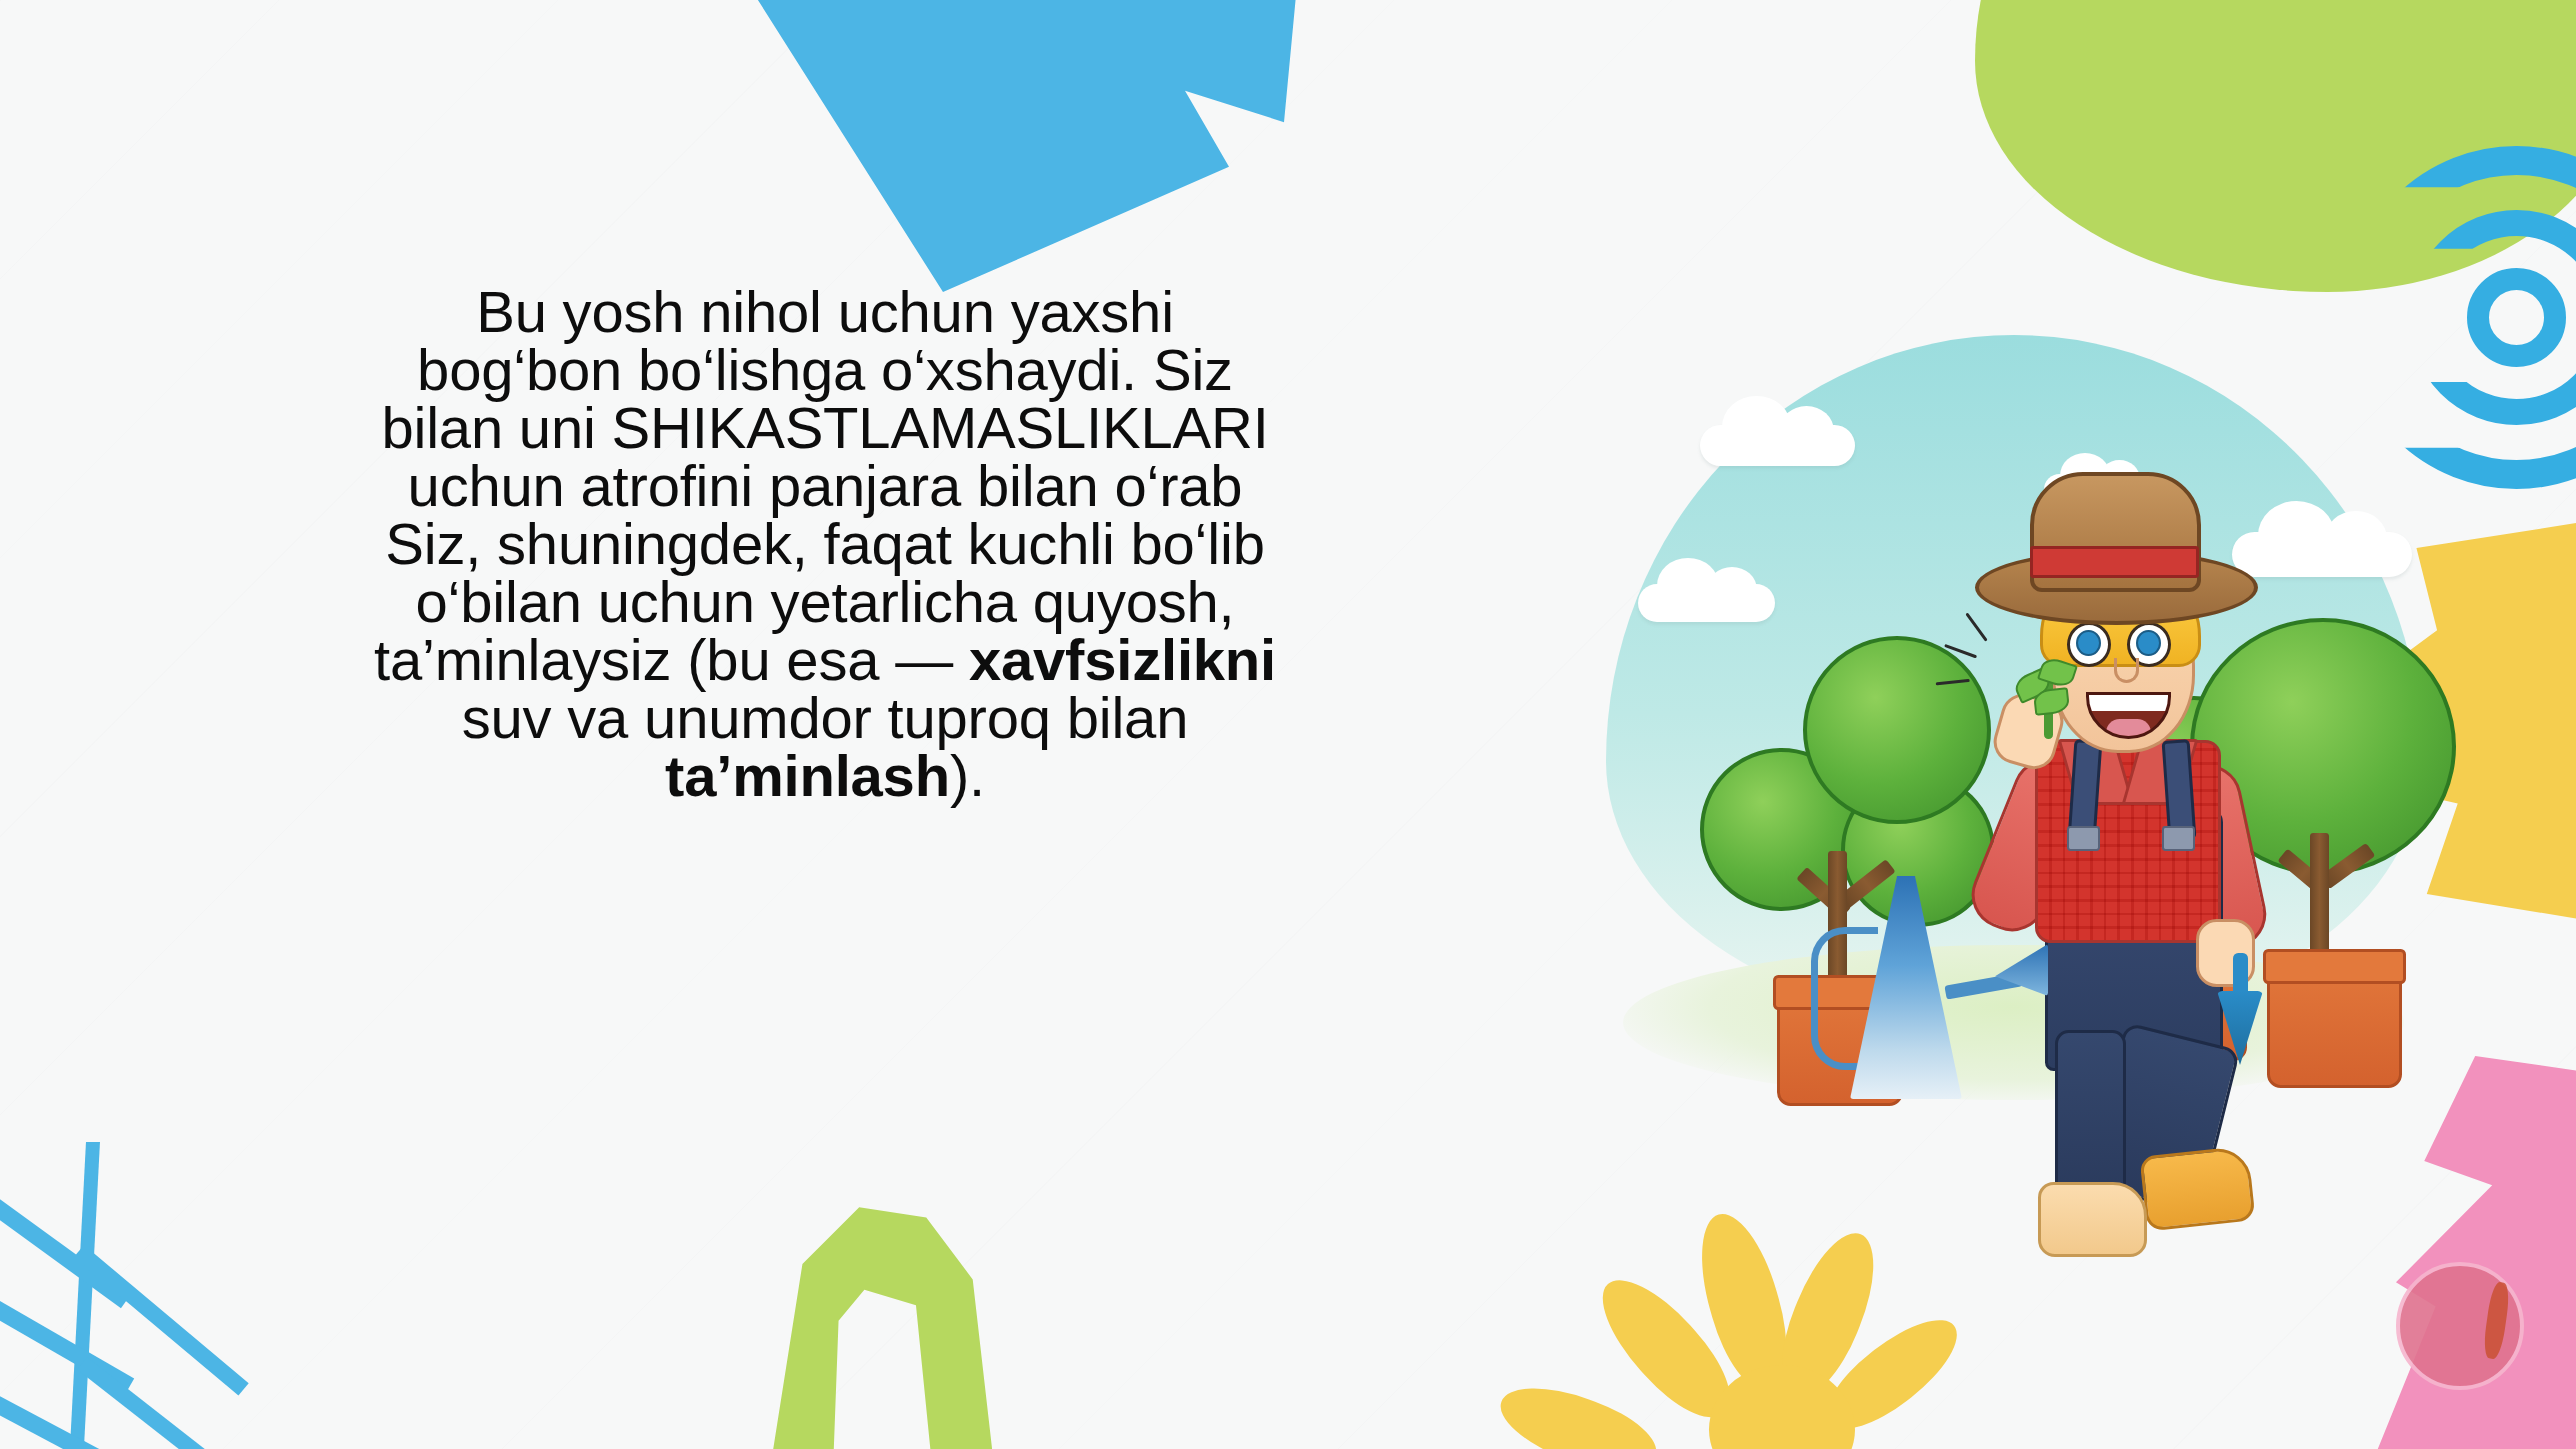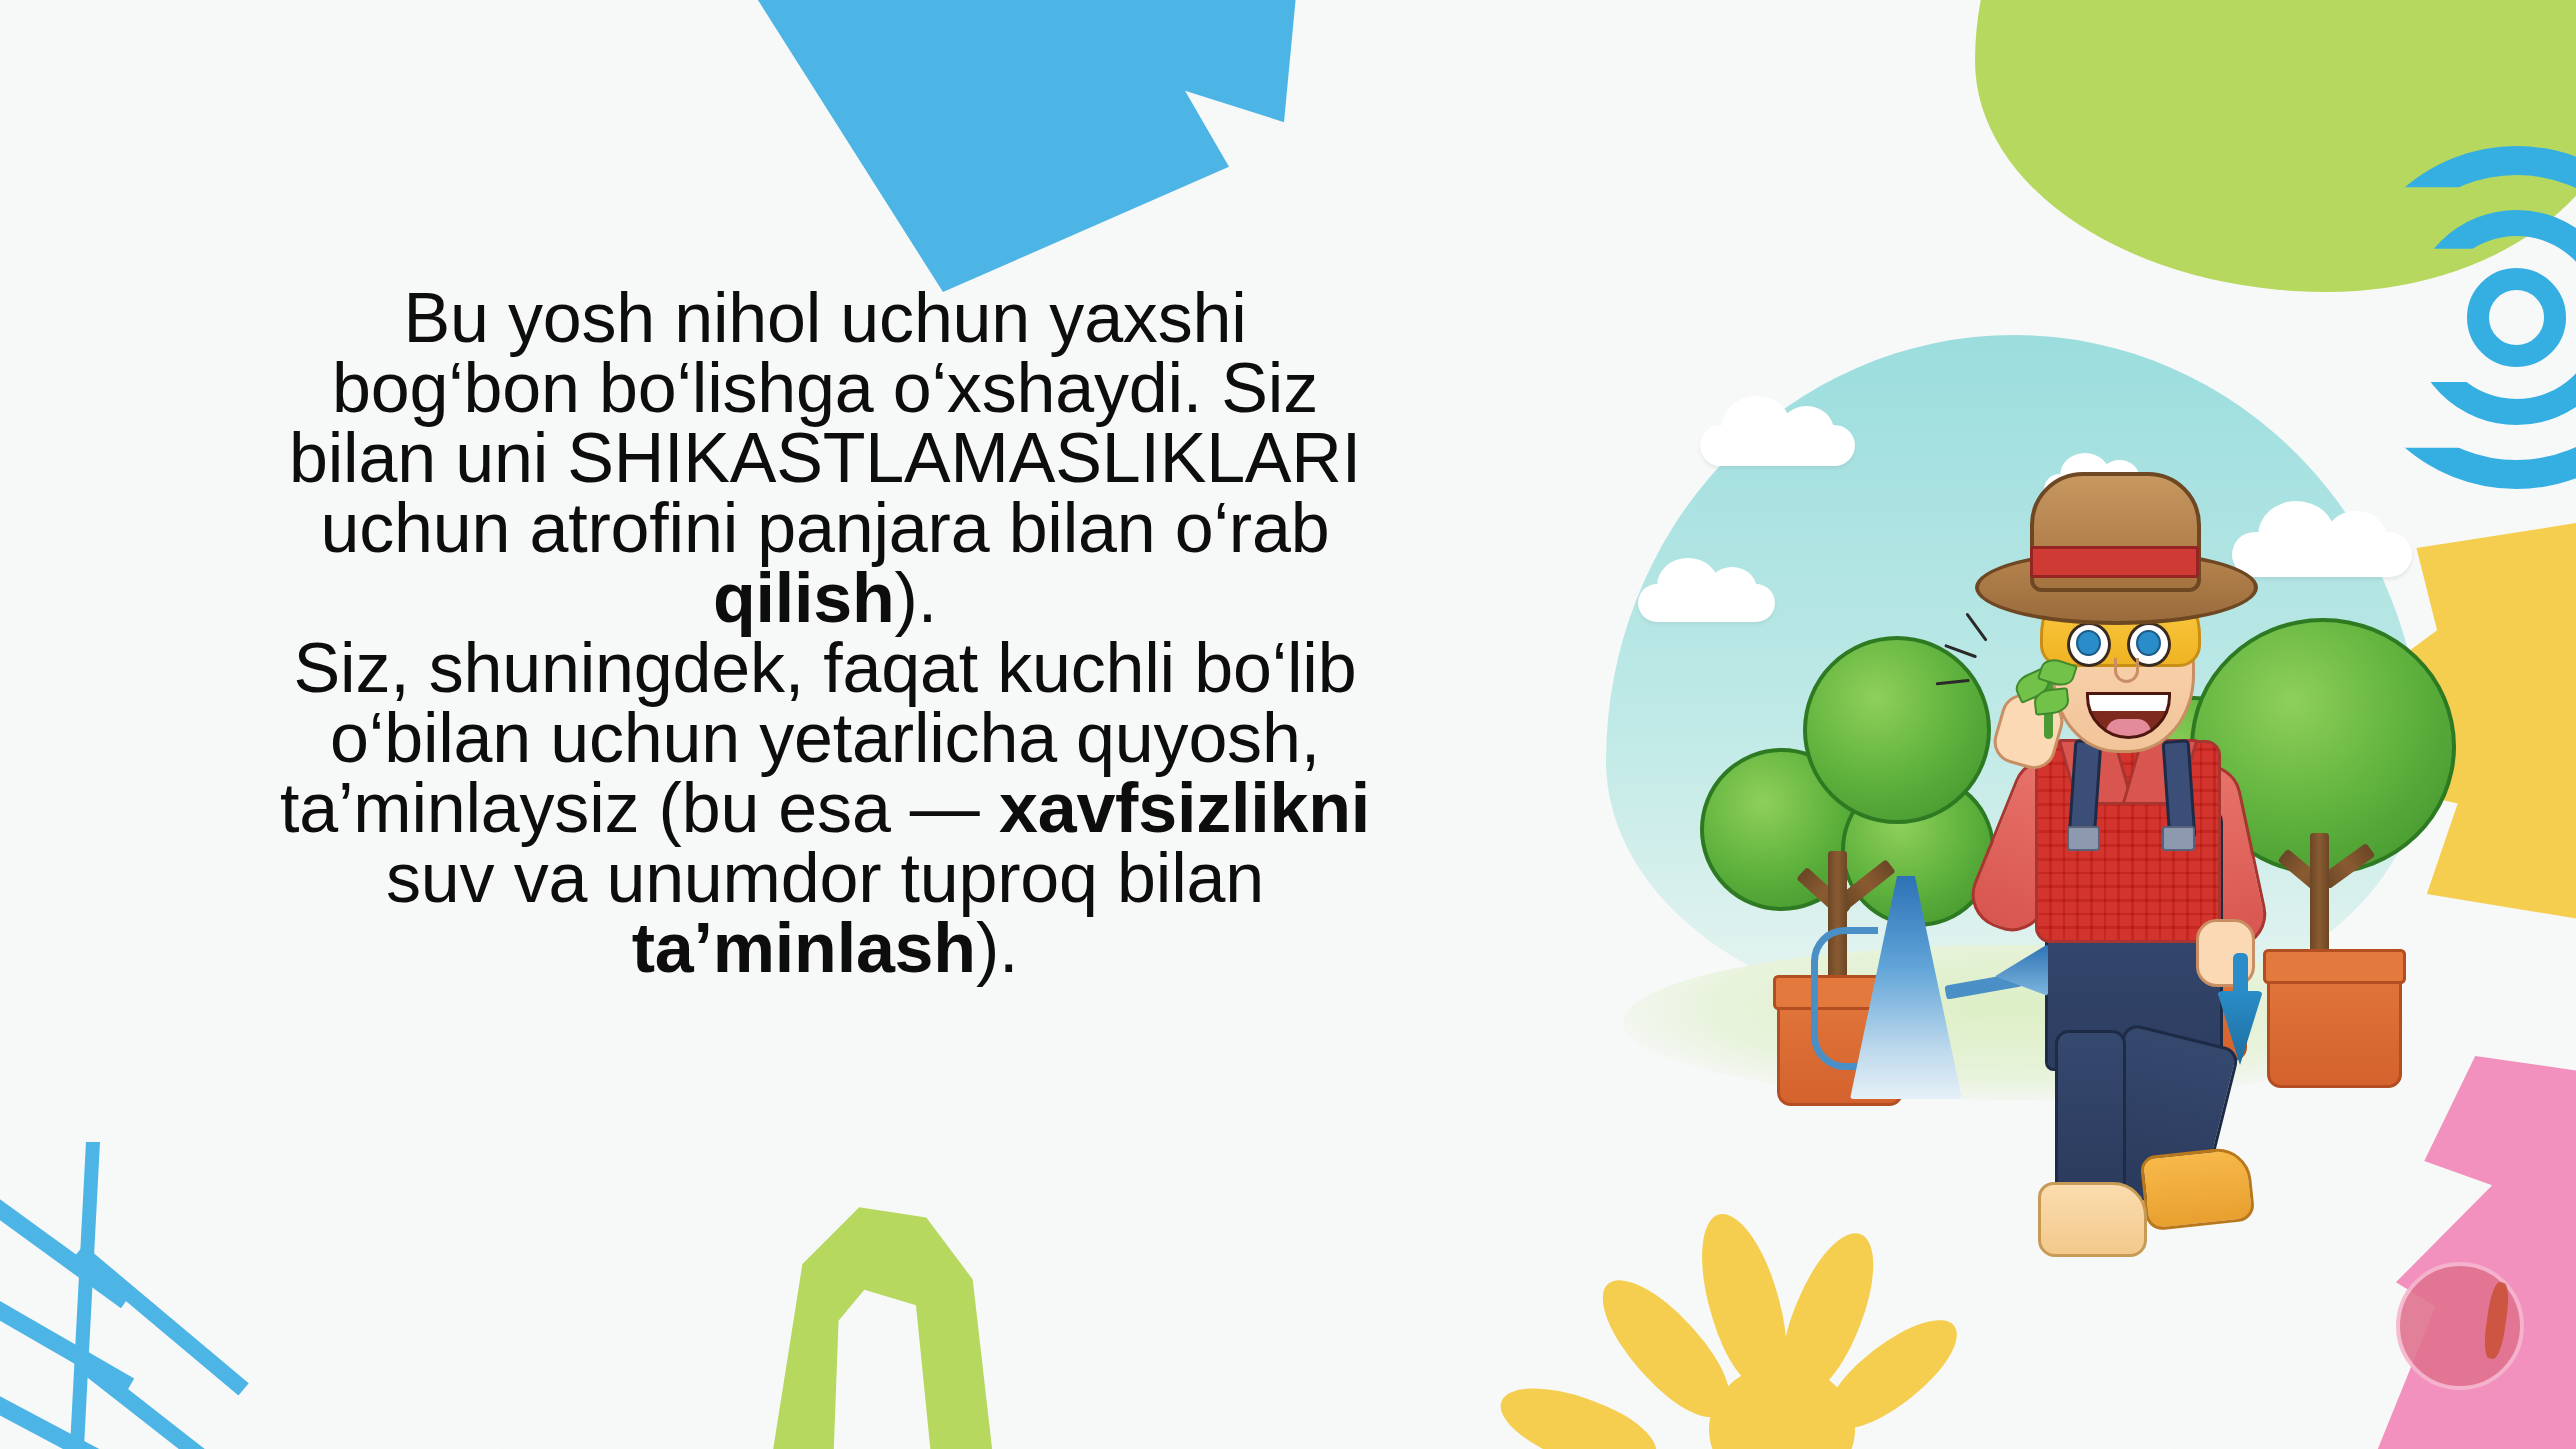--- a/index.html
+++ b/index.html
@@ -219,21 +219,21 @@
   #trowel{left:251px;top:515px;width:46px;height:112px;}
   #trowel .shaft{position:absolute;left:15.5px;top:0;width:15.5px;height:45px;background:#2A8CC8;border-radius:5.2px;}
   #trowel .blade{position:absolute;left:0;top:38px;width:46px;height:74px;
      background:linear-gradient(180deg,#2A8CC8,#1E6E9E);
      clip-path:polygon(0% 0%,100% 0%,50% 100%);border-radius:5.2px;}
 
   
   #text-block{
     position:absolute;left:52px;top:283px;width:1546px;
     text-align:center;color:#0D0D0D;
-    font-size:70px;line-height:1.0;letter-spacing:-0.2px;
+    font-size:58px;line-height:1.0;letter-spacing:-0.2px;
   }
   #text-block p{margin:0;}
   #text-block .ln{display:block;white-space:nowrap;}
   #text-block b{font-weight:700;}
   #para2{margin-top:5.2px;}
 </style>
 </head>
 <body>
 
 <div id="slide">
@@ -362,21 +362,20 @@
         <span class="body"></span>
     </div>
   </div>
 
   <div id="text-block">
     <p id="para1">
       <span class="ln">Bu yosh nihol uchun yaxshi</span>
       <span class="ln">bog‘bon bo‘lishga o‘xshaydi. Siz</span>
       <span class="ln">bilan uni SHIKASTLAMASLIKLARI</span>
       <span class="ln">uchun atrofini panjara bilan o‘rab</span>
-      <span class="ln"><b>qilish</b><span>).</span></span>
     </p>
     <p id="para2">
       <span class="ln">Siz, shuningdek, faqat kuchli bo‘lib</span>
       <span class="ln">o‘bilan uchun yetarlicha quyosh,</span>
       <span class="ln"><span>ta’minlaysiz (bu esa — </span><b>xavfsizlikni</b></span>
       <span class="ln">suv va unumdor tuproq bilan</span>
       <span class="ln"><b>ta’minlash</b><span>).</span></span>
     </p>
   </div>
 

